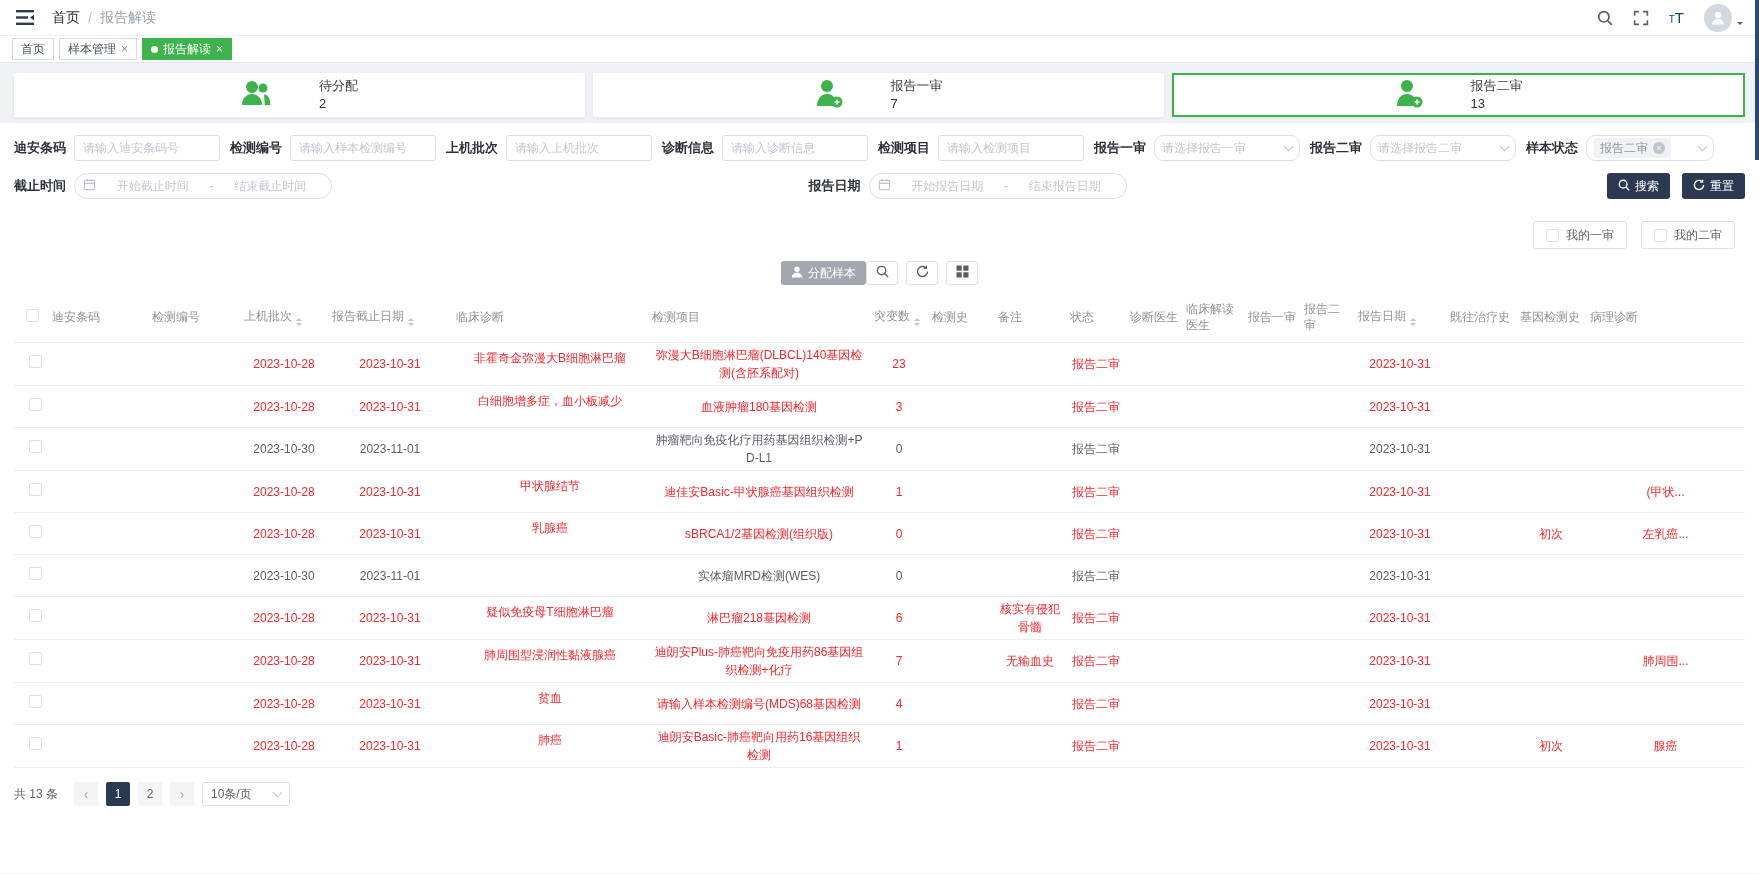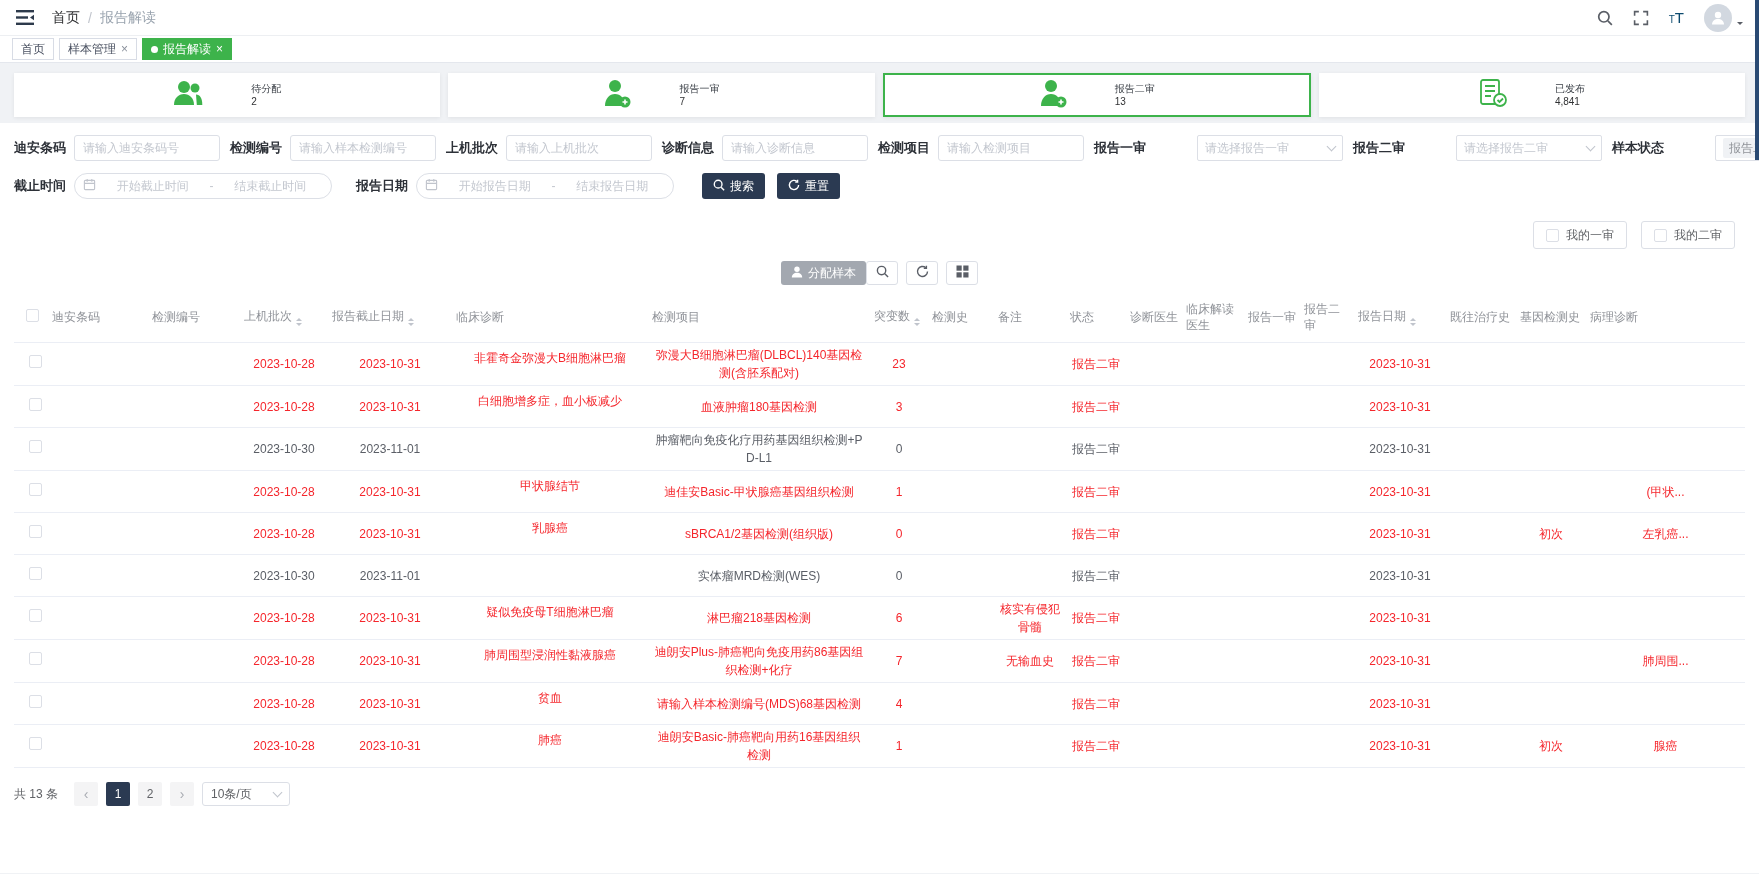--- a/index.html
+++ b/index.html
@@ -34,35 +34,35 @@
   .tab.active { background:#3db34b; border-color:#3db34b; color:#fff; }
   .tab.active .x { color:#fff; }
   .tab .dot { width:7px; height:7px; border-radius:50%; background:#fff; }
   
   .main { height:calc(874px - 64px); display:flex; flex-direction:column; background:#f0f2f5; }
   .cards { display:flex; gap:8px; padding:10px 14px 6px; }
   .card { flex:1; height:44px; background:#fff; border:1px solid transparent;
     box-shadow:0 1px 4px rgba(0,0,0,.07); display:flex; align-items:center; justify-content:center;
     gap:48px; cursor:pointer; }
   .card.selected { border:2px solid #3db34b; }
-  .card-txt { font-size:10px; color:#3c4148; line-height:1.35; }
+  .card-txt { font-size:13px; color:#3c4148; line-height:1.35; }
   .card-count { color:#303133; }
   .panel { background:#fff; flex:1; }
   
   .filters { padding:12px 14px 0; }
   .f-row { display:flex; align-items:center; gap:10px; white-space:nowrap; }
-  .f-row2 { margin-top:12px; gap:24px; }
+  .f-row2 { margin-top:12px; gap:15px;justify-content:space-between; }
   .f-item { display:flex; align-items:center; }
   .f-label { font-size:13px; font-weight:bold; color:#2d3138; margin-right:8px; }
   .f-input { width:146px; height:26px; border:1px solid #dcdfe6; border-radius:3px;
     padding:0 8px; font-size:12px; color:#606266; background:#fff; }
   .f-input::placeholder { color:#c3c7cf; }
-  .f-select { width:146px; height:26px; border:1px solid #dcdfe6; border-radius:2px; background:#fff;
+  .f-select { width:146px; height:26px; border:1px solid #dcdfe6; border-radius:9px; background:#fff;
     padding:0 7px; display:flex; align-items:center; justify-content:space-between; font-size:12px;
-    color:#c3c7cf; cursor:pointer;margin-left:43px; }
+    color:#c3c7cf; cursor:pointer; }
   .f-select.status { width:128px; }
   .chevron { width:7px; height:7px; border-right:1.4px solid #c0c4cc; border-bottom:1.4px solid #c0c4cc;
     transform:rotate(45deg); margin-top:-3px; flex:none; }
   .tag { background:#f0f2f5; border-radius:2px; height:20px; display:inline-flex; align-items:center;
     gap:5px; padding:0 6px; font-size:12px; color:#909399; }
   .tag-close { width:12px; height:12px; border-radius:50%; background:#c0c4cc; color:#fff;
     font-size:9px; line-height:1; display:flex; align-items:center; justify-content:center; cursor:pointer; }
   .range { width:258px; height:26px; border:1px solid #dcdfe6; border-radius:13px; background:#fff;
     display:flex; align-items:center; padding:0 8px; gap:4px; font-size:12px; color:#c3c7cf; }
   .range .ph { flex:1; text-align:center; }
@@ -214,34 +214,20 @@
               <circle cx="12" cy="8" r="6"></circle>
               <path d="M2 28c0-7.5 4.5-12 10-12s10 4.5 10 12z"></path>
               <circle cx="22" cy="24" r="5.5"></circle>
             </g>
             <path d="M22 21.5v5M19.5 24h5" stroke="#fff" stroke-width="1.6"></path>
           </svg>
       </span>
       <span class="card-txt">
           <div class="card-title">报告二审</div>
           <div class="card-count">13</div>
-        </span>
-    </div>
-    <div class="card">
-      <span>
-        <svg width="28" height="30" viewBox="0 0 28 30" fill="none" stroke="#3db34b" stroke-width="1.8">
-            <rect x="2" y="2" width="18" height="24" rx="2"></rect>
-            <path d="M6 8h10M6 13h10M6 18h6"></path>
-            <circle cx="21" cy="22" r="6" fill="#fff"></circle>
-            <path d="M18.5 22l2 2 3.5-3.5"></path>
-          </svg>
-      </span>
-      <span class="card-txt">
-          <div class="card-title">已发布</div>
-          <div class="card-count">4,841</div>
         </span>
     </div>
   </div>
 
   <div class="panel">
 
     <div class="filters">
       <div class="f-row">
         <div class="f-item">
           <span class="f-label">迪安条码</span>

